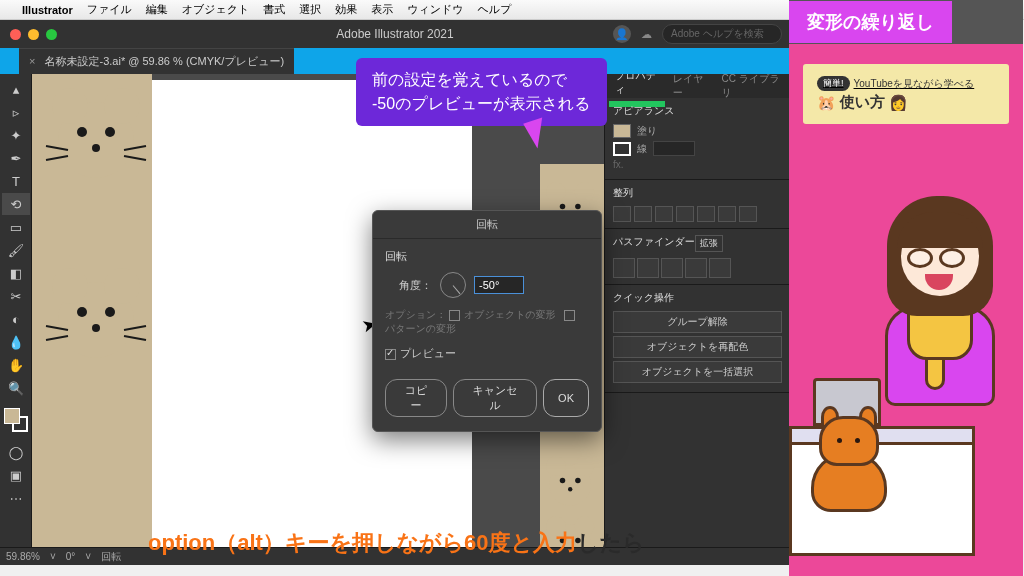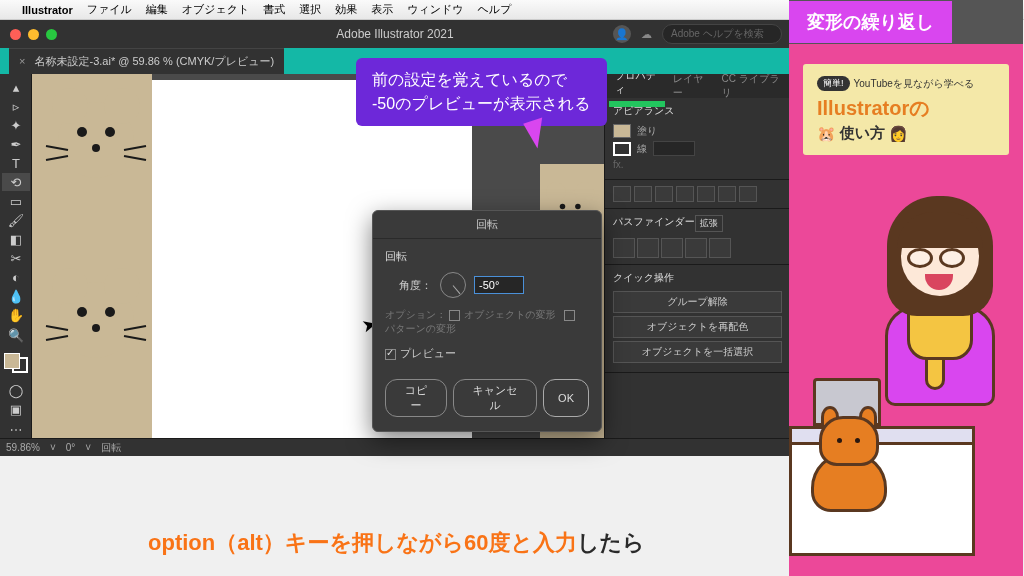--- a/index.html
+++ b/index.html
@@ -5,30 +5,30 @@
   * { margin: 0; padding: 0; box-sizing: border-box; font-family: "Hiragino Sans", "Meiryo", sans-serif; }
   body { width: 1024px; height: 576px; background: #f0f0f0; position: relative; overflow: hidden; }
   
   
   .mac-menubar { height: 20px; background: linear-gradient(#fafafa, #e8e8e8); display: flex; align-items: center; padding: 0 8px; font-size: 11px; gap: 14px; border-bottom: 1px solid #ccc; }
   .apple-logo { font-size: 13px; }
   .menu-item { cursor: default; }
   .app-name { font-weight: 600; }
   
   
-  .ai-window { position: absolute; top: 20px; left: 0; width: 790px; height: 436px; background: #323232; display: flex; flex-direction: column; }
+  .ai-window { position: absolute; top: 20px; left: 0; width: 790px; height: 545px; background: #323232; display: flex; flex-direction: column; }
   .ai-titlebar { height: 28px; background: #323232; display: flex; align-items: center; position: relative; }
   .traffic-lights { display: flex; gap: 7px; padding-left: 10px; }
   .tl { width: 11px; height: 11px; border-radius: 50%; }
   .tl-red { background: #ff5f57; } .tl-yellow { background: #febc2e; } .tl-green { background: #28c840; }
   .ai-title { position: absolute; left: 50%; transform: translateX(-50%); color: #ccc; font-size: 12px; }
   .ai-top-right { position: absolute; right: 8px; display: flex; align-items: center; gap: 10px; color: #888; font-size: 11px; }
   .search-box { background: #262626; border: 1px solid #444; border-radius: 10px; padding: 2px 8px; font-size: 10px; color: #666; width: 120px; }
   
-  .ai-tabbar { height: 26px; background: #14b8a6; display: flex; align-items: center; padding-left: 9px; }
+  .ai-tabbar { height: 26px; background: #0ea5e9; display: flex; align-items: center; padding-left: 19px; }
   .doc-tab { background: #323232; color: #ccc; font-size: 11px; padding: 5px 10px; border-top: 1px solid #444; }
   .tab-close { margin-right: 6px; color: #999; }
   
   .ai-body { flex: 1; display: flex; position: relative; overflow: hidden; }
   
   
   .toolbar { width: 32px; background: #323232; border-right: 1px solid #1a1a1a; display: flex; flex-direction: column; padding-top: 4px; gap: 1px; }
   .tool { width: 28px; height: 22px; display: flex; align-items: center; justify-content: center; color: #ccc; font-size: 13px; margin-left: 2px; }
   .tool.active { background: #4a4a4a; }
   .tool-swatch { width: 24px; height: 24px; margin: 8px 4px; position: relative; }
@@ -78,21 +78,21 @@
   .bubble-tail { position: absolute; bottom: -22px; right: 60px; width: 0; height: 0; border-left: 6px solid transparent; border-right: 14px solid transparent; border-top: 28px solid #d946ef; transform: rotate(-18deg); }
   
   .subtitle { position: absolute; bottom: 18px; left: 148px; font-size: 22px; font-weight: 700; z-index: 30; }
   .sub-orange { color: #f97316; }
   .sub-dark { color: #2a2a2a; }
   
   
   .tutorial-sidebar { position: absolute; top: 0; right: 1px; width: 234px; height: 576px; background: #ec4899; }
   .tutorial-header { background: #555; height: 44px; display: flex; align-items: center; }
   .tutorial-header-inner { background: #d946ef; color: #fff; font-size: 18px; font-weight: 700; padding: 9px 18px; margin-left: 0; }
-  .tutorial-card { background: #f4e8a8; margin: 20px 14px; padding: 12px 14px; border-radius: 3px; }
+  .tutorial-card { background: #f4e8a8; margin: 20px 14px; padding: 12px 14px; border-radius: 3px; text-decoration: underline; }
   .card-top { font-size: 10px; color: #333; display: flex; align-items: center; gap: 4px; }
   .card-badge { background: #333; color: #fff; border-radius: 8px; padding: 1px 6px; font-size: 9px; }
   .card-title { font-size: 20px; font-weight: 700; color: #e67e22; margin-top: 4px; }
   .card-sub { display: inline-flex; align-items: center; gap: 4px; font-size: 15px; color: #333; font-weight: 700; margin-top: 2px; }
   
   
   .character { position: absolute; right: 6px; bottom: 20px; width: 228px; height: 360px; }
   .desk { position: absolute; bottom: 0; left: 0; width: 186px; height: 130px; border: 3px solid #5a3820; background: #fff; }
   .table-line { position: absolute; top: 0; left: 0; right: 0; height: 16px; border-bottom: 3px solid #5a3820; background: #e0dff0; }
   .laptop-back { position: absolute; bottom: 130px; left: 24px; width: 68px; height: 48px; background: #c8c8d0; border: 3px solid #5a3820; border-radius: 4px 4px 0 0; }
@@ -303,20 +303,21 @@
         <div class="panel-row">
             <span class="swatch-small" style="background:#323232;border:2px solid #fff"></span>
             <span>線</span>
             <span class="opacity-box">&nbsp;</span>
           </div>
         <div class="panel-row" style="color:#666">
             <span>fx.</span>
           </div>
       </div>
       <div class="panel-section">
+        <div class="panel-heading">整列</div>
         <div class="align-icons">
           <div class="align-icon"></div>
           <div class="align-icon"></div>
           <div class="align-icon"></div>
           <div class="align-icon"></div>
           <div class="align-icon"></div>
           <div class="align-icon"></div>
           <div class="align-icon"></div>
         </div>
       </div>
@@ -388,21 +389,20 @@
 
 <div class="tutorial-sidebar">
   <div class="tutorial-header">
     <div class="tutorial-header-inner">変形の繰り返し</div>
   </div>
   <div class="tutorial-card">
     <div class="card-top">
       <span class="card-badge">簡単!</span>
       <span>YouTubeを見ながら学べる</span>
     </div>
-    <div class="card-title">Illustratorの</div>
     <div class="card-sub">
       <span>🐹</span>
       <span>使い方</span>
       <span>👩</span>
     </div>
   </div>
 
   <div class="character">
     <div class="laptop-back"></div>
     <div class="desk">

